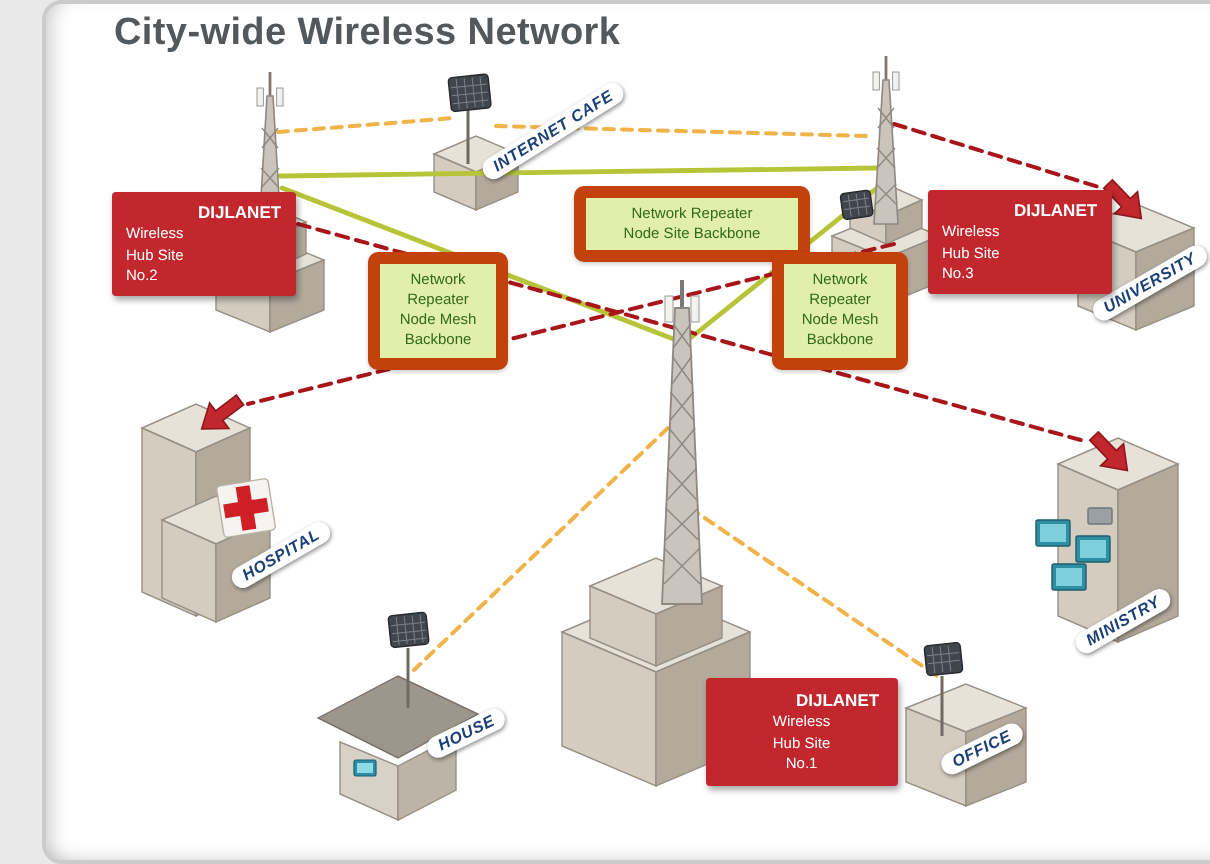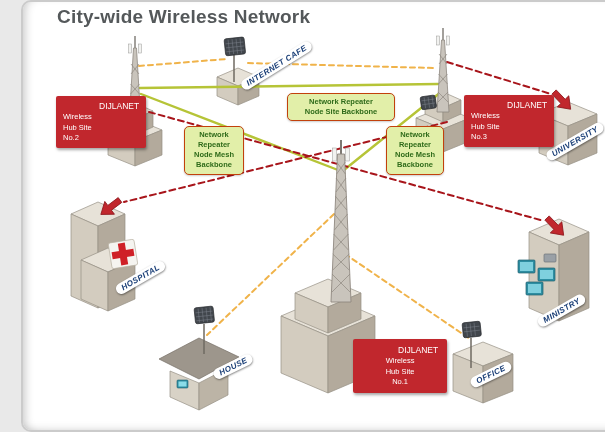--- a/index.html
+++ b/index.html
@@ -4,24 +4,24 @@
 <style>
   html,body{margin:0;padding:0;background:#e9e9e9;font-family:"Liberation Sans",sans-serif;}
   #stage{position:relative;width:605px;height:432px;background:#ffffff;border:2px solid #cbcbcb;
          border-radius:10px;box-sizing:border-box;overflow:hidden;
          box-shadow:inset 8px 0 10px -6px rgba(0,0,0,.22), inset -6px -6px 10px -6px rgba(0,0,0,.15);margin-left:21px;}
   .title{position:absolute;left:34px;top:4px;font-size:19px;font-weight:bold;color:#54585a;letter-spacing:.2px;z-index:5;}
   svg.art{position:absolute;left:0;top:0;z-index:1;}
   .hub-label{position:absolute;background:#c1272d;color:#fff;font-size:7.5px;line-height:1.35;
              padding:5px 7px;border-radius:2px;box-shadow:1px 2px 3px rgba(0,0,0,.35);z-index:4;}
   .hub-label span{display:block;}
-  .hub-label .l0{font-weight:normal;font-size:8.5px;padding-left:36px;}
+  .hub-label .l0{font-weight:bold;font-size:8.5px;padding-left:36px;}
   .hub-label.center{text-align:center;}
-  .rep-label{position:absolute;background:#e2efa9;border:1px solid #c2410c;border-radius:5px;color:#2f6b1a;
-             font-weight:bold;font-size:7.5px;line-height:1.35;text-align:center;padding:3px 5px;
+  .rep-label{position:absolute;background:#e2efa9;border:6px solid #c2410c;border-radius:5px;color:#2f6b1a;
+             font-weight:normal;font-size:7.5px;line-height:1.35;text-align:center;padding:3px 5px;
              box-shadow:0 1px 2px rgba(0,0,0,.2);z-index:4;}
   .rep-label span{display:block;}
   .tag{position:absolute;background:#ffffff;color:#1b3f77;font-size:8px;font-weight:bold;font-style:italic;
        padding:1px 6px;border-radius:6px;box-shadow:0 1px 2px rgba(0,0,0,.45);white-space:nowrap;
        letter-spacing:.4px;z-index:3;}
 </style>
 </head>
 <body>
 
 <div id="stage">

